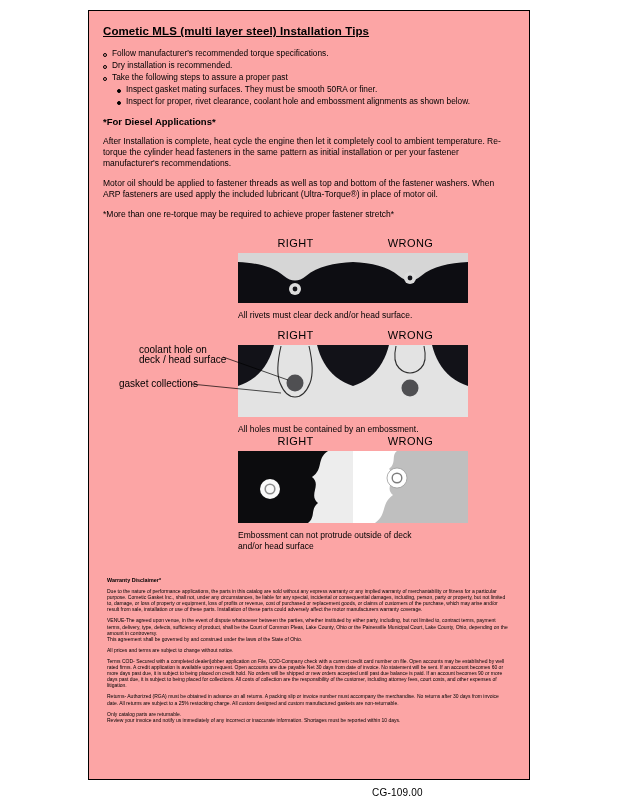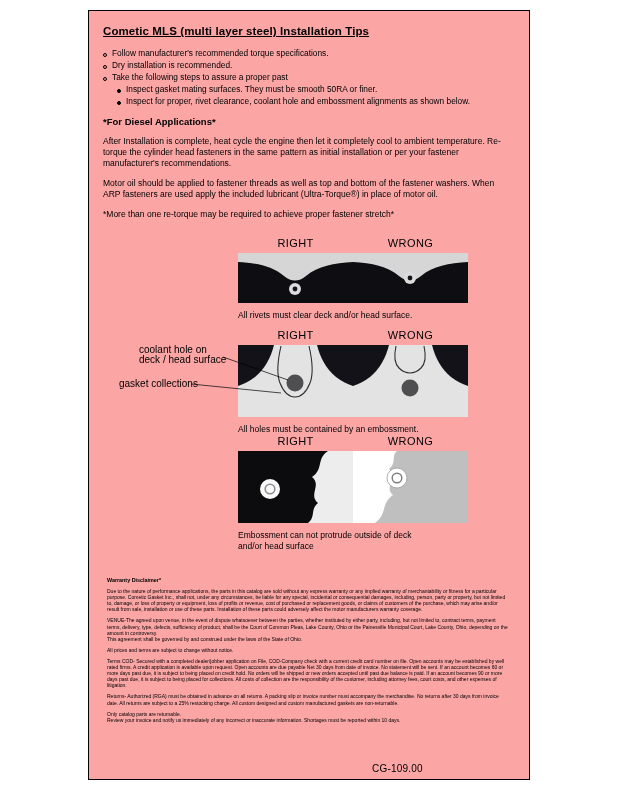--- a/index.html
+++ b/index.html
@@ -34,21 +34,21 @@
   .lbl-coolant { left:50px; top:334px; width:90px; }
   .lbl-emboss  { left:30px; top:368px; width:90px; }
   .connectors  { position:absolute; left:100px; top:340px; }
 
   .disclaimer { position:absolute; left:18px; top:566px; width:402px;
                 font-size:5px; line-height:6.1px; }
   .disclaimer .dh { font-size:5.4px; font-weight:bold; margin-bottom:5px; }
   .disclaimer p { margin-bottom:5px; white-space:pre-line; }
   .disclaimer p.last { margin-bottom:0; }
 
-  .footer { position:absolute; left:283px; top:752px; font-size:10px; letter-spacing:.2px; }
+  .footer { position:absolute; left:283px; top:776px; font-size:10px; letter-spacing:.2px; }
 </style>
 </head>
 <body>
 
 <div class="page">
 
   <div class="content">
     <div class="doc-title">Cometic MLS (multi layer steel) Installation Tips</div>
 
     <div class="bullet-list">

